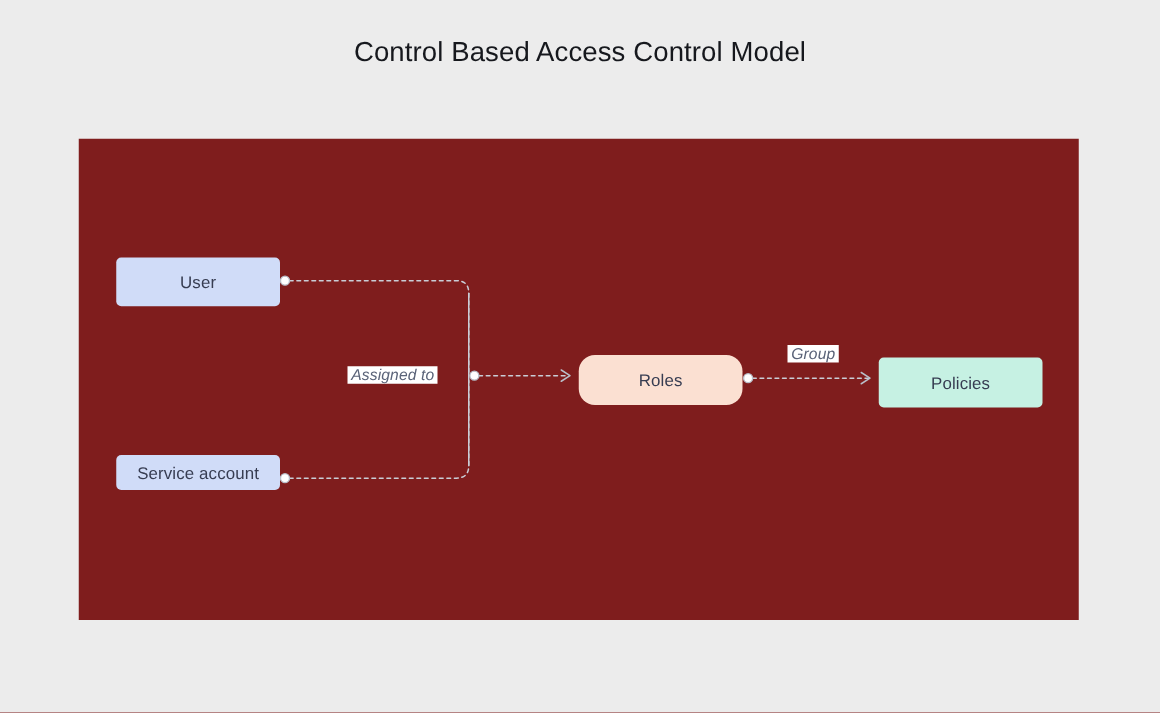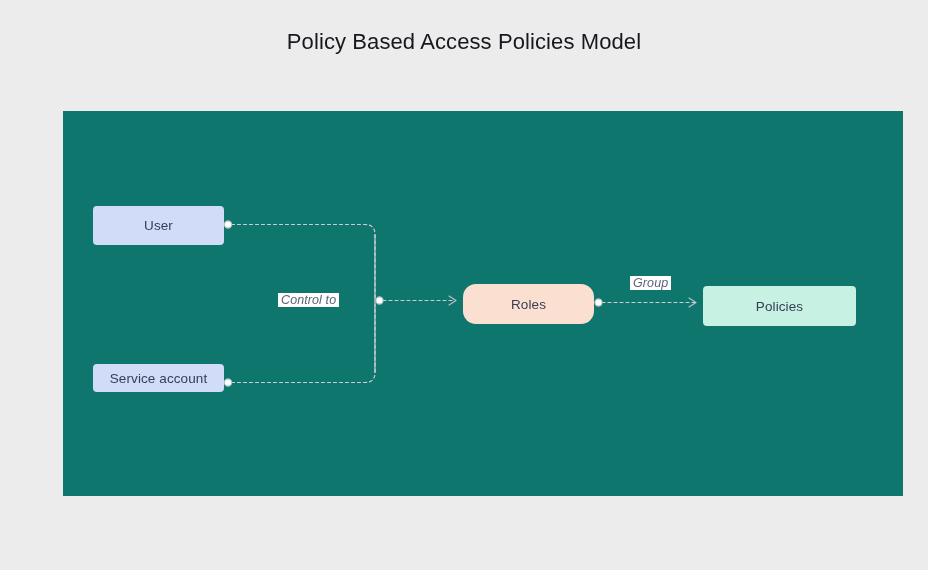--- a/index.html
+++ b/index.html
@@ -33,22 +33,21 @@
     color: #16181d;
     letter-spacing: 0.1px;
     white-space: nowrap;
   }
   .canvas {
     position: absolute;
     left: 63px;
     top: 111px;
     width: 800px;
     height: 385px;
-    background: #0f766e;
-    padding-left: 40px;
+    background: #7f1d1d;
   }
   .edges-layer {
     position: absolute;
     left: 0; top: 0;
     width: 800px;
     height: 385px;
     pointer-events: none;
   }
   .node {
     position: absolute;
@@ -80,21 +79,21 @@
     left: 400px;
     top: 173px;
     width: 131px;
     height: 40px;
     background: #fbe0d2;
     border-radius: 13px;
   }
   .node-policies {
     left: 640px;
     top: 175px;
-    width: 153px;
+    width: 131px;
     height: 40px;
     background: #c6f1e3;
   }
   .edge-label {
     position: absolute;
     font-size: 12.5px;
     color: #5a6378;
     letter-spacing: 0.1px;
     white-space: nowrap;
     background: #ffffff;
@@ -109,21 +108,21 @@
   .edge-label-group {
     left: 567px;
     top: 165px;
   }
 </style>
 </head>
 <body>
 
 <div id="page-root">
 
-  <div class="diagram-title">Policy Based Access Policies Model</div>
+  <div class="diagram-title">Control Based Access Control Model</div>
 
   <div class="canvas">
 
     <svg class="edges-layer" width="800" height="385" viewBox="0 0 800 385">
 
       <path d="M 168.5 113.5 L 302 113.5 Q 312 113.5 312 123.5 L 312 189.5" fill="none" stroke="#c9cdd6" stroke-width="1.2" stroke-dasharray="3 3" stroke-linecap="round"></path>
 
       <path d="M 168.5 271.5 L 302 271.5 Q 312 271.5 312 261.5 L 312 193.5" fill="none" stroke="#c9cdd6" stroke-width="1.2" stroke-dasharray="3 3" stroke-linecap="round"></path>
 
       <path d="M 312 123.5 L 312 261.5" fill="none" stroke="#c9cdd6" stroke-width="1.2" stroke-linecap="round"></path>
@@ -149,18 +148,18 @@
     </div>
 
     <div class="node node-roles">
       <span>Roles</span>
     </div>
 
     <div class="node node-policies">
       <span>Policies</span>
     </div>
 
-    <div class="edge-label edge-label-assigned">Control to</div>
+    <div class="edge-label edge-label-assigned">Assigned to</div>
 
     <div class="edge-label edge-label-group">Group</div>
 
   </div>
 </div>
 
 </body></html>

